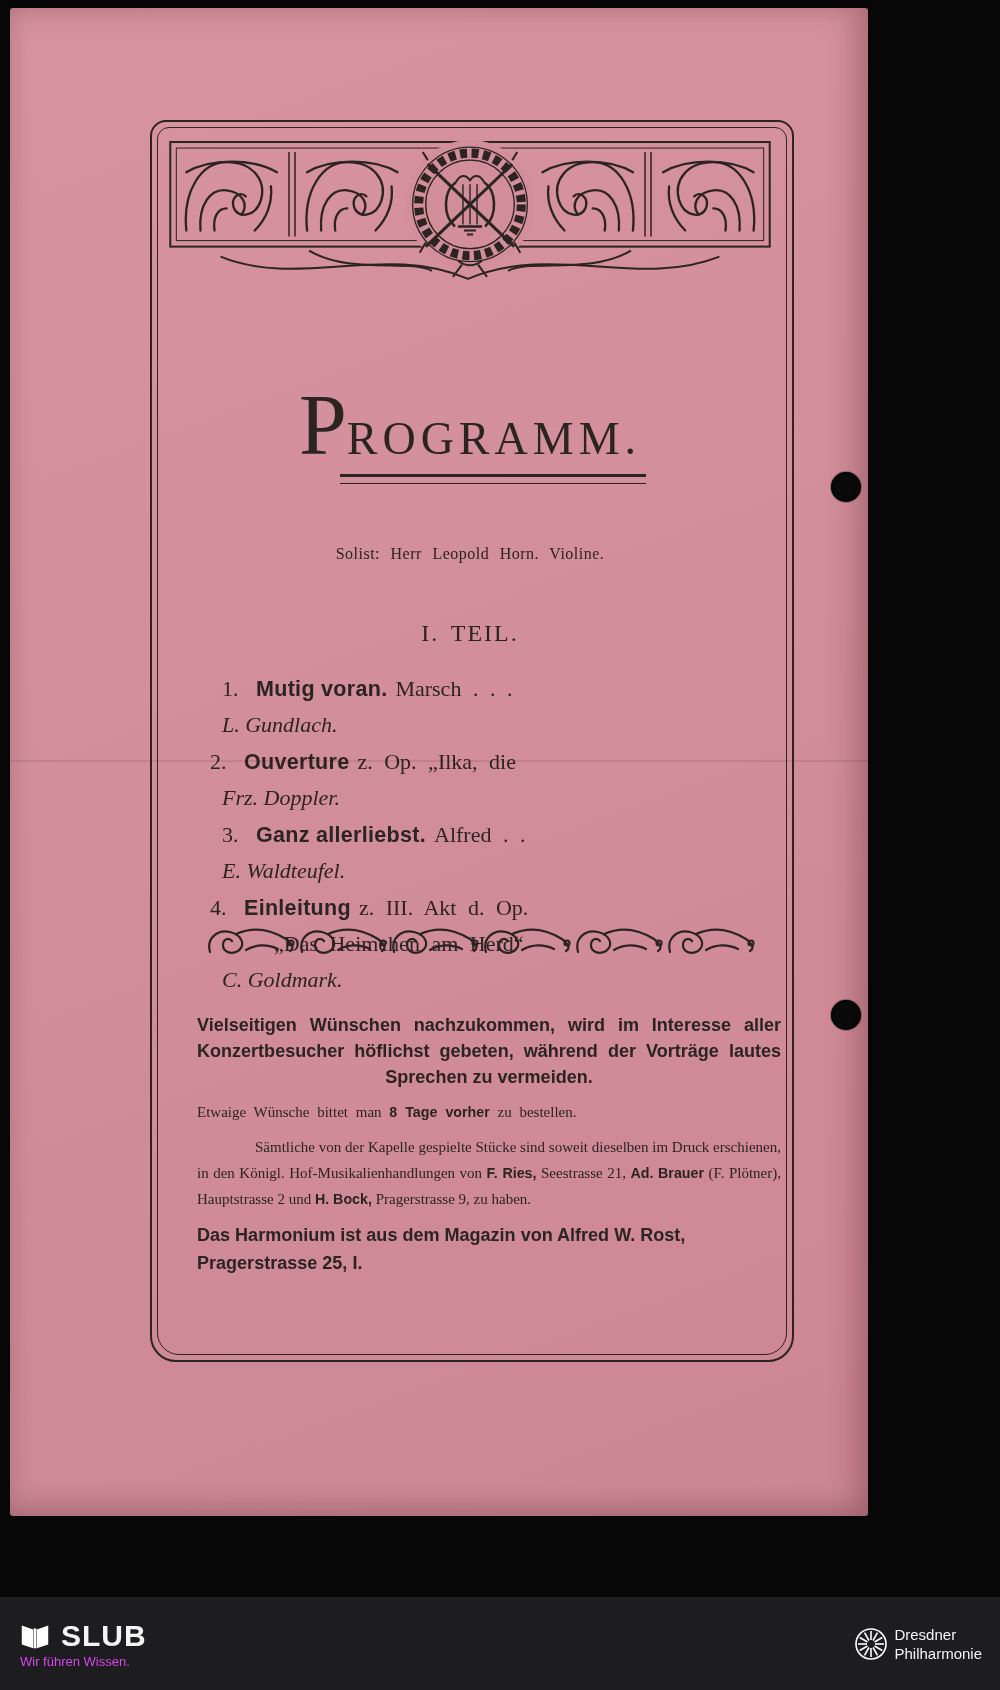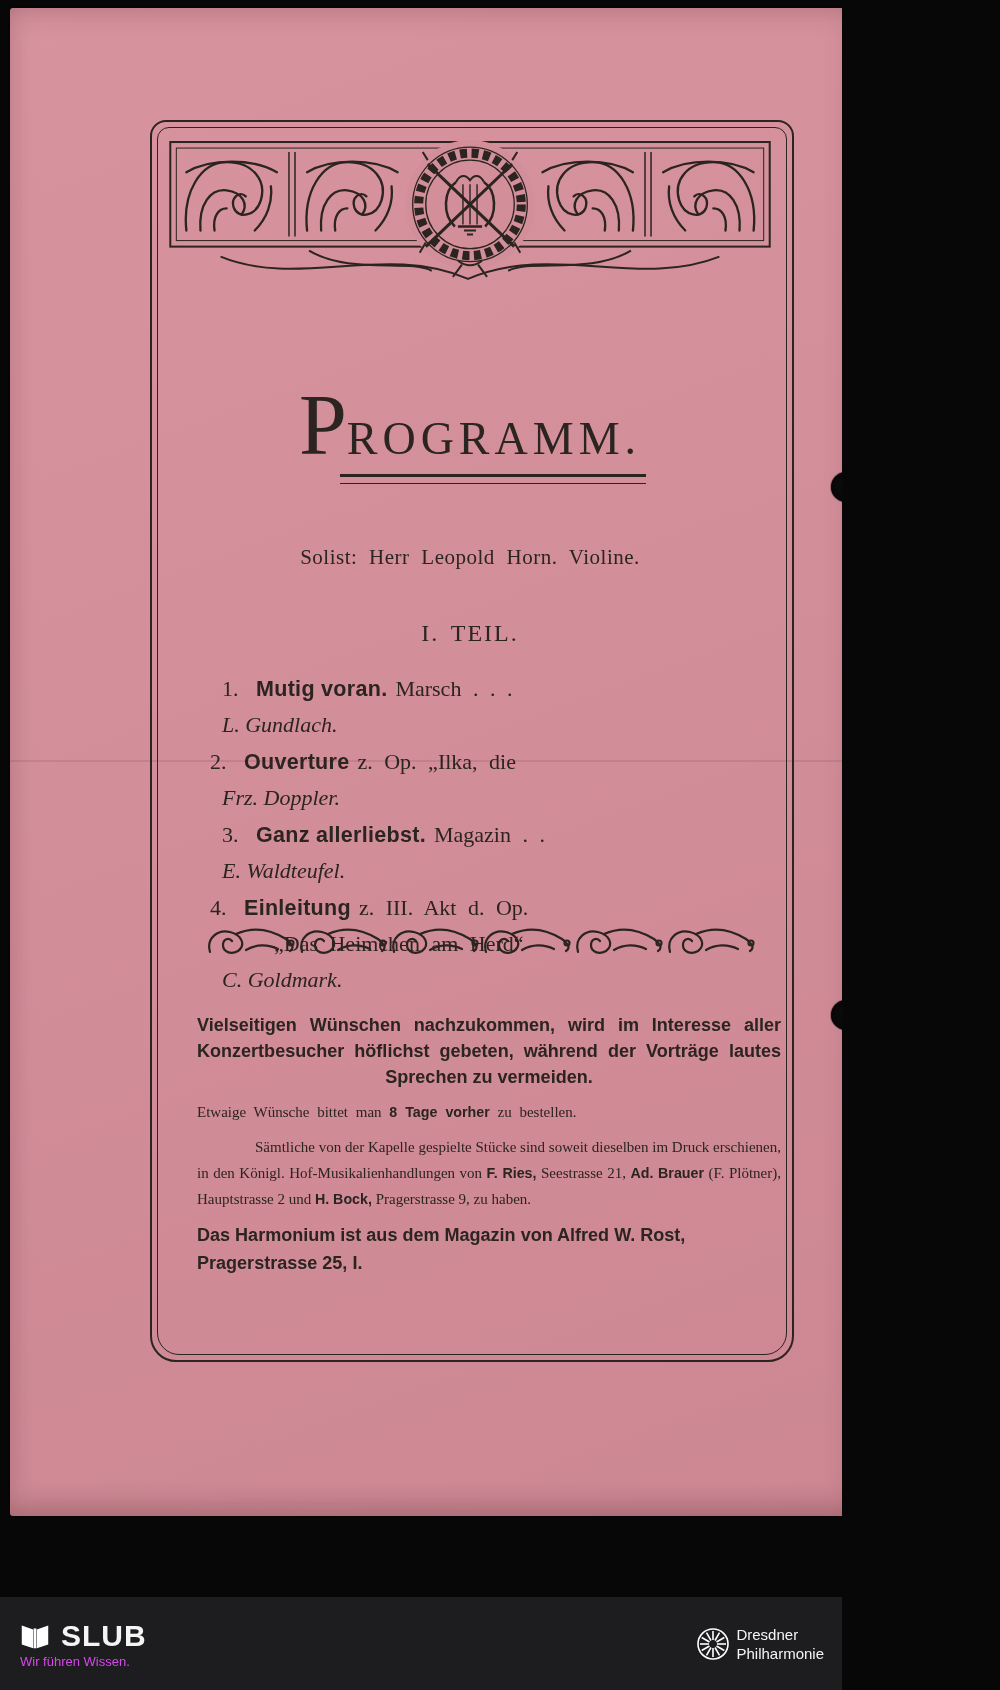--- a/index.html
+++ b/index.html
@@ -1,29 +1,29 @@
 <!DOCTYPE html>
 <html style="--page-pink: #d28e99; --ink: #2b2420; --background: #070707; --footer-bg: #1d1d1f; --footer-text: #f4f4f4; --hole-punch: #0a0a0a;"><head>
 <meta charset="utf-8">
 <style>
   html,body{margin:0;padding:0;background:#070707;}
-  .viewport{position:relative;width:805px;height:1690px;background:var(--background,#070707);overflow:hidden;font-family:"Liberation Serif",serif;padding-left:37px;}
+  .viewport{position:relative;width:1000px;height:1690px;background:var(--background,#070707);overflow:hidden;font-family:"Liberation Serif",serif;}
   .page{position:absolute;left:10px;top:8px;width:858px;height:1508px;border-radius:3px;
     background:linear-gradient(160deg,#d7939e 0%,var(--page-pink,#d28e99) 45%,#cc8793 100%);
     box-shadow:inset -14px 0 30px rgba(70,25,32,.22), inset 0 -10px 24px rgba(70,25,32,.15), 0 0 2px #000;
     color:var(--ink,#2b2420);}
   .frame-outer{position:absolute;left:140px;top:112px;width:640px;height:1238px;border:2px solid var(--ink,#2b2420);border-radius:16px 16px 26px 26px;}
   .frame-inner{position:absolute;inset:5px;border:1px solid var(--ink,#2b2420);border-radius:12px 12px 22px 22px;}
   svg.band{position:absolute;left:158px;top:130px;width:604px;height:175px;color:var(--ink,#2b2420);}
   svg.divider{position:absolute;left:196px;top:918px;width:552px;height:34px;color:var(--ink,#2b2420);}
   .title{position:absolute;left:140px;top:374px;width:640px;text-align:center;line-height:86px;white-space:nowrap;}
   .t-big{font-size:86px;font-weight:400;}
   .t-rest{font-size:46px;letter-spacing:5px;font-weight:400;}
   .title-rule{position:absolute;left:330px;top:466px;width:306px;height:6px;border-top:3px solid var(--ink,#2b2420);border-bottom:1px solid var(--ink,#2b2420);}
-  .soloist{position:absolute;left:140px;top:537px;width:640px;text-align:center;font-size:21px;word-spacing:6px;letter-spacing:.5px;}
+  .soloist{position:absolute;left:140px;top:537px;width:640px;text-align:center;font-size:16px;word-spacing:6px;letter-spacing:.5px;}
   .teil{position:absolute;left:140px;top:612px;width:640px;text-align:center;font-size:24px;letter-spacing:2px;word-spacing:4px;}
   .prog{position:absolute;left:200px;top:664px;width:540px;}
   .prog-item{margin-bottom:3px;}
   .prog-row{display:flex;align-items:baseline;line-height:34px;white-space:nowrap;flex-direction:column;}
   .prog-left{flex:1;}
   .prog-row.indent .prog-left{padding-left:52px;}
   .prog-num{display:inline-block;width:34px;font-size:22px;}
   .prog-bold{font-family:"Liberation Sans",sans-serif;font-weight:700;font-size:21.5px;letter-spacing:.3px;}
   .prog-text{font-size:22px;word-spacing:6px;}
   .prog-composer{font-style:italic;font-size:22px;margin-left:12px;}
@@ -131,21 +131,21 @@
         <div class="prog-item">
           <div class="prog-row">
             <span class="prog-left"><span class="prog-num">2.</span><span class="prog-bold">Ouverture</span> <span class="prog-text">z. Op. „Ilka, die</span></span>
           </div>
           <div class="prog-row indent">
             <span class="prog-composer">Frz. Doppler.</span>
           </div>
         </div>
         <div class="prog-item">
           <div class="prog-row">
-            <span class="prog-left"><span class="prog-num">3.</span><span class="prog-bold">Ganz allerliebst.</span> <span class="prog-text">Magazin .  .</span></span>
+            <span class="prog-left"><span class="prog-num">3.</span><span class="prog-bold">Ganz allerliebst.</span> <span class="prog-text">Alfred .  .</span></span>
             <span class="prog-composer">E. Waldteufel.</span>
           </div>
         </div>
         <div class="prog-item">
           <div class="prog-row">
             <span class="prog-left"><span class="prog-num">4.</span><span class="prog-bold">Einleitung</span> <span class="prog-text">z. III. Akt d. Op.</span></span>
           </div>
           <div class="prog-row indent">
             <span class="prog-left"><span class="prog-text">„Das Heimchen am Herd“</span></span>
             <span class="prog-composer">C. Goldmark.</span>

